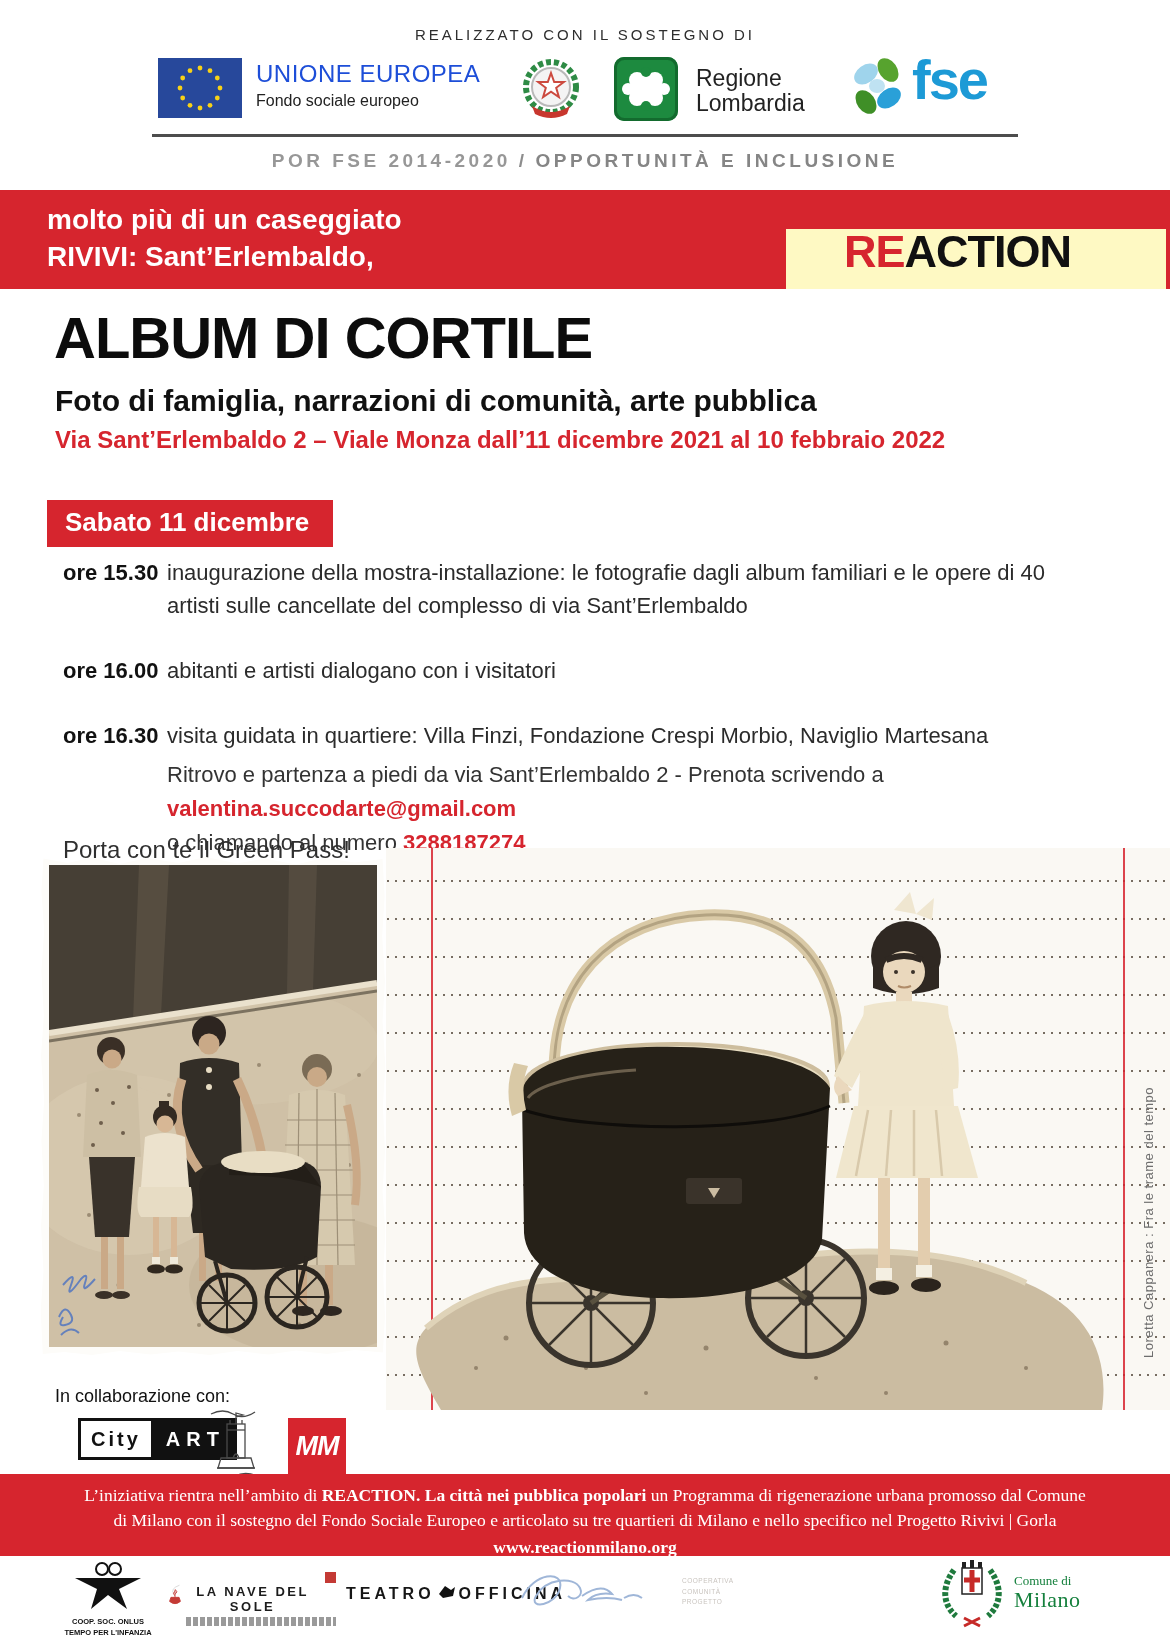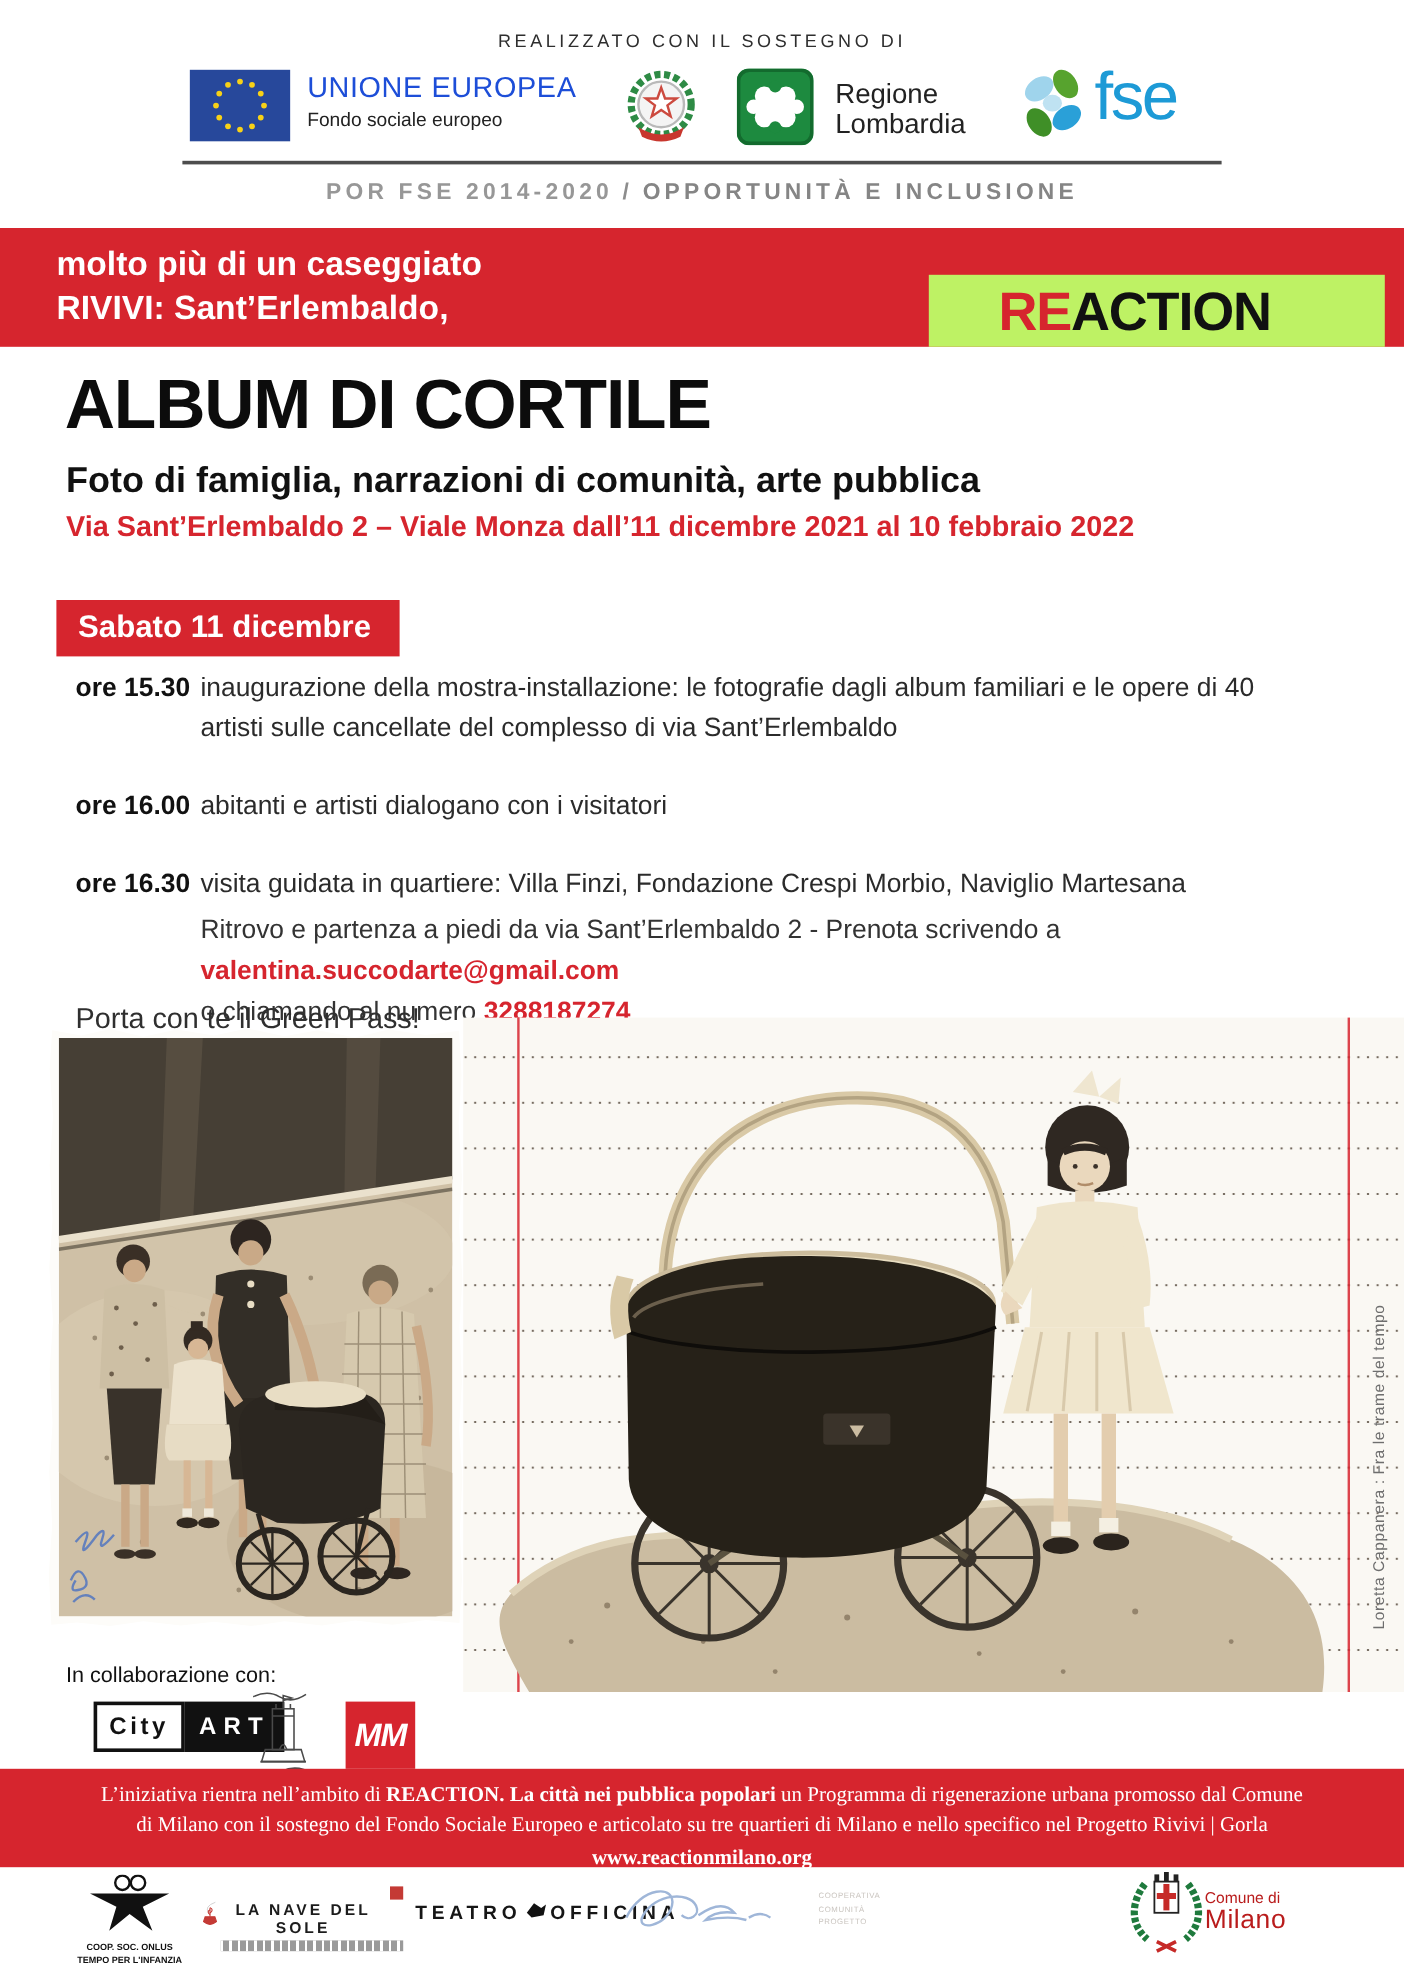--- a/index.html
+++ b/index.html
@@ -10,34 +10,34 @@
   .top-claim{position:absolute;top:26px;left:0;width:100%;text-align:center;
              font-size:15px;font-weight:normal;letter-spacing:3px;color:#2e2e2e;}
   .eu-flag{position:absolute;left:158px;top:58px;}
   .eu-text{position:absolute;left:256px;top:60px;}
   .eu-title{font-size:24px;font-weight:normal;color:#1d4ed8;letter-spacing:.5px;}
   .eu-sub{font-size:16px;color:#222;margin-top:4px;}
   .it-emblem{position:absolute;left:520px;top:56px;}
   .lomb-logo{position:absolute;left:614px;top:57px;}
   .lomb-text{position:absolute;left:696px;top:66px;font-size:23px;line-height:1.1;color:#222;}
   .fse-mark{position:absolute;left:846px;top:52px;}
-  .fse-word{position:absolute;left:912px;top:52px;font-size:56px;font-weight:normal;
+  .fse-word{position:absolute;left:912px;top:52px;font-size:56px;font-weight:bold;
             color:#1d9ad6;letter-spacing:-2px;line-height:1;text-align:center;}
   .divider{position:absolute;left:152px;top:134px;width:866px;height:3px;background:#4d4d4d;}
   .por{position:absolute;left:100px;top:150px;width:970px;text-align:center;font-size:19px;
        letter-spacing:3.5px;color:#979797;font-weight:bold;}
   .por .sep{color:#8d8d8d;padding:0 8px;}
   .por .right{color:#858585;font-weight:bold;}
 
   
   .banner{position:absolute;left:0;top:190px;width:1170px;height:99px;background:#d6252e;}
   .banner-text{position:absolute;left:47px;top:12px;color:#fff;font-weight:bold;
                font-size:28px;line-height:1.32;}
-  .reaction-box{position:absolute;right:16px;bottom:0;width:380px;height:60px;background:#bef264;
-                display:flex;align-items:center;padding-left:58px;box-sizing:border-box;}
+  .reaction-box{position:absolute;right:4px;bottom:0;width:380px;height:60px;background:#fef9c3;
+                display:flex;padding-left:58px;box-sizing:border-box;}
   .reaction-word{font-size:45px;font-weight:800;letter-spacing:-1px;line-height:1;}
   .reaction-word .re{color:#d6252e;}
   .reaction-word .action{color:#111;}
 
   
   .hero-title{position:absolute;left:54px;top:304px;font-size:58px;font-weight:800;
               letter-spacing:-1px;color:#0c0c0c;}
   .hero-sub{position:absolute;left:55px;top:384px;font-size:30px;font-weight:bold;color:#111;}
   .hero-dates{position:absolute;left:55px;top:426px;font-size:24px;font-weight:bold;color:#d6252e;}
 
@@ -102,21 +102,21 @@
   .nave-row{display:flex;align-items:flex-start;}
   .nave-word{font-size:13px;font-weight:bold;letter-spacing:2.5px;color:#1c1c1c;margin-top:16px;}
   .nave-bar{height:9px;background:#9a9a9a;margin-top:3px;width:152px;
             background-image:repeating-linear-gradient(90deg,#fff 0 2px,rgba(0,0,0,0) 2px 7px);}
   .p-teatro{left:346px;top:1584px;font-size:16px;font-weight:bold;letter-spacing:4px;color:#161616;}
   .p-coop{left:516px;top:1566px;}
   .coop-row{display:flex;align-items:center;}
   .coop-cap{font-size:6.5px;color:#c9c4bf;text-align:left;line-height:1.6;letter-spacing:.5px;margin-left:6px;}
   .p-comune{left:940px;top:1558px;}
   .comune-row{display:flex;align-items:center;}
-  .comune-text{font-family:Liberation Sans, sans-serif;color:#b91c1c;text-align:left;}
+  .comune-text{font-family:Liberation Serif, serif;color:#15803d;text-align:left;margin-left:10px;}
   .comune-l1{font-size:13px;}
   .comune-l2{font-size:22px;letter-spacing:.5px;margin-top:-2px;}
 </style>
 </head>
 <body>
 
 <div class="page">
 
   <div class="top-claim">REALIZZATO CON IL SOSTEGNO DI</div>
 

